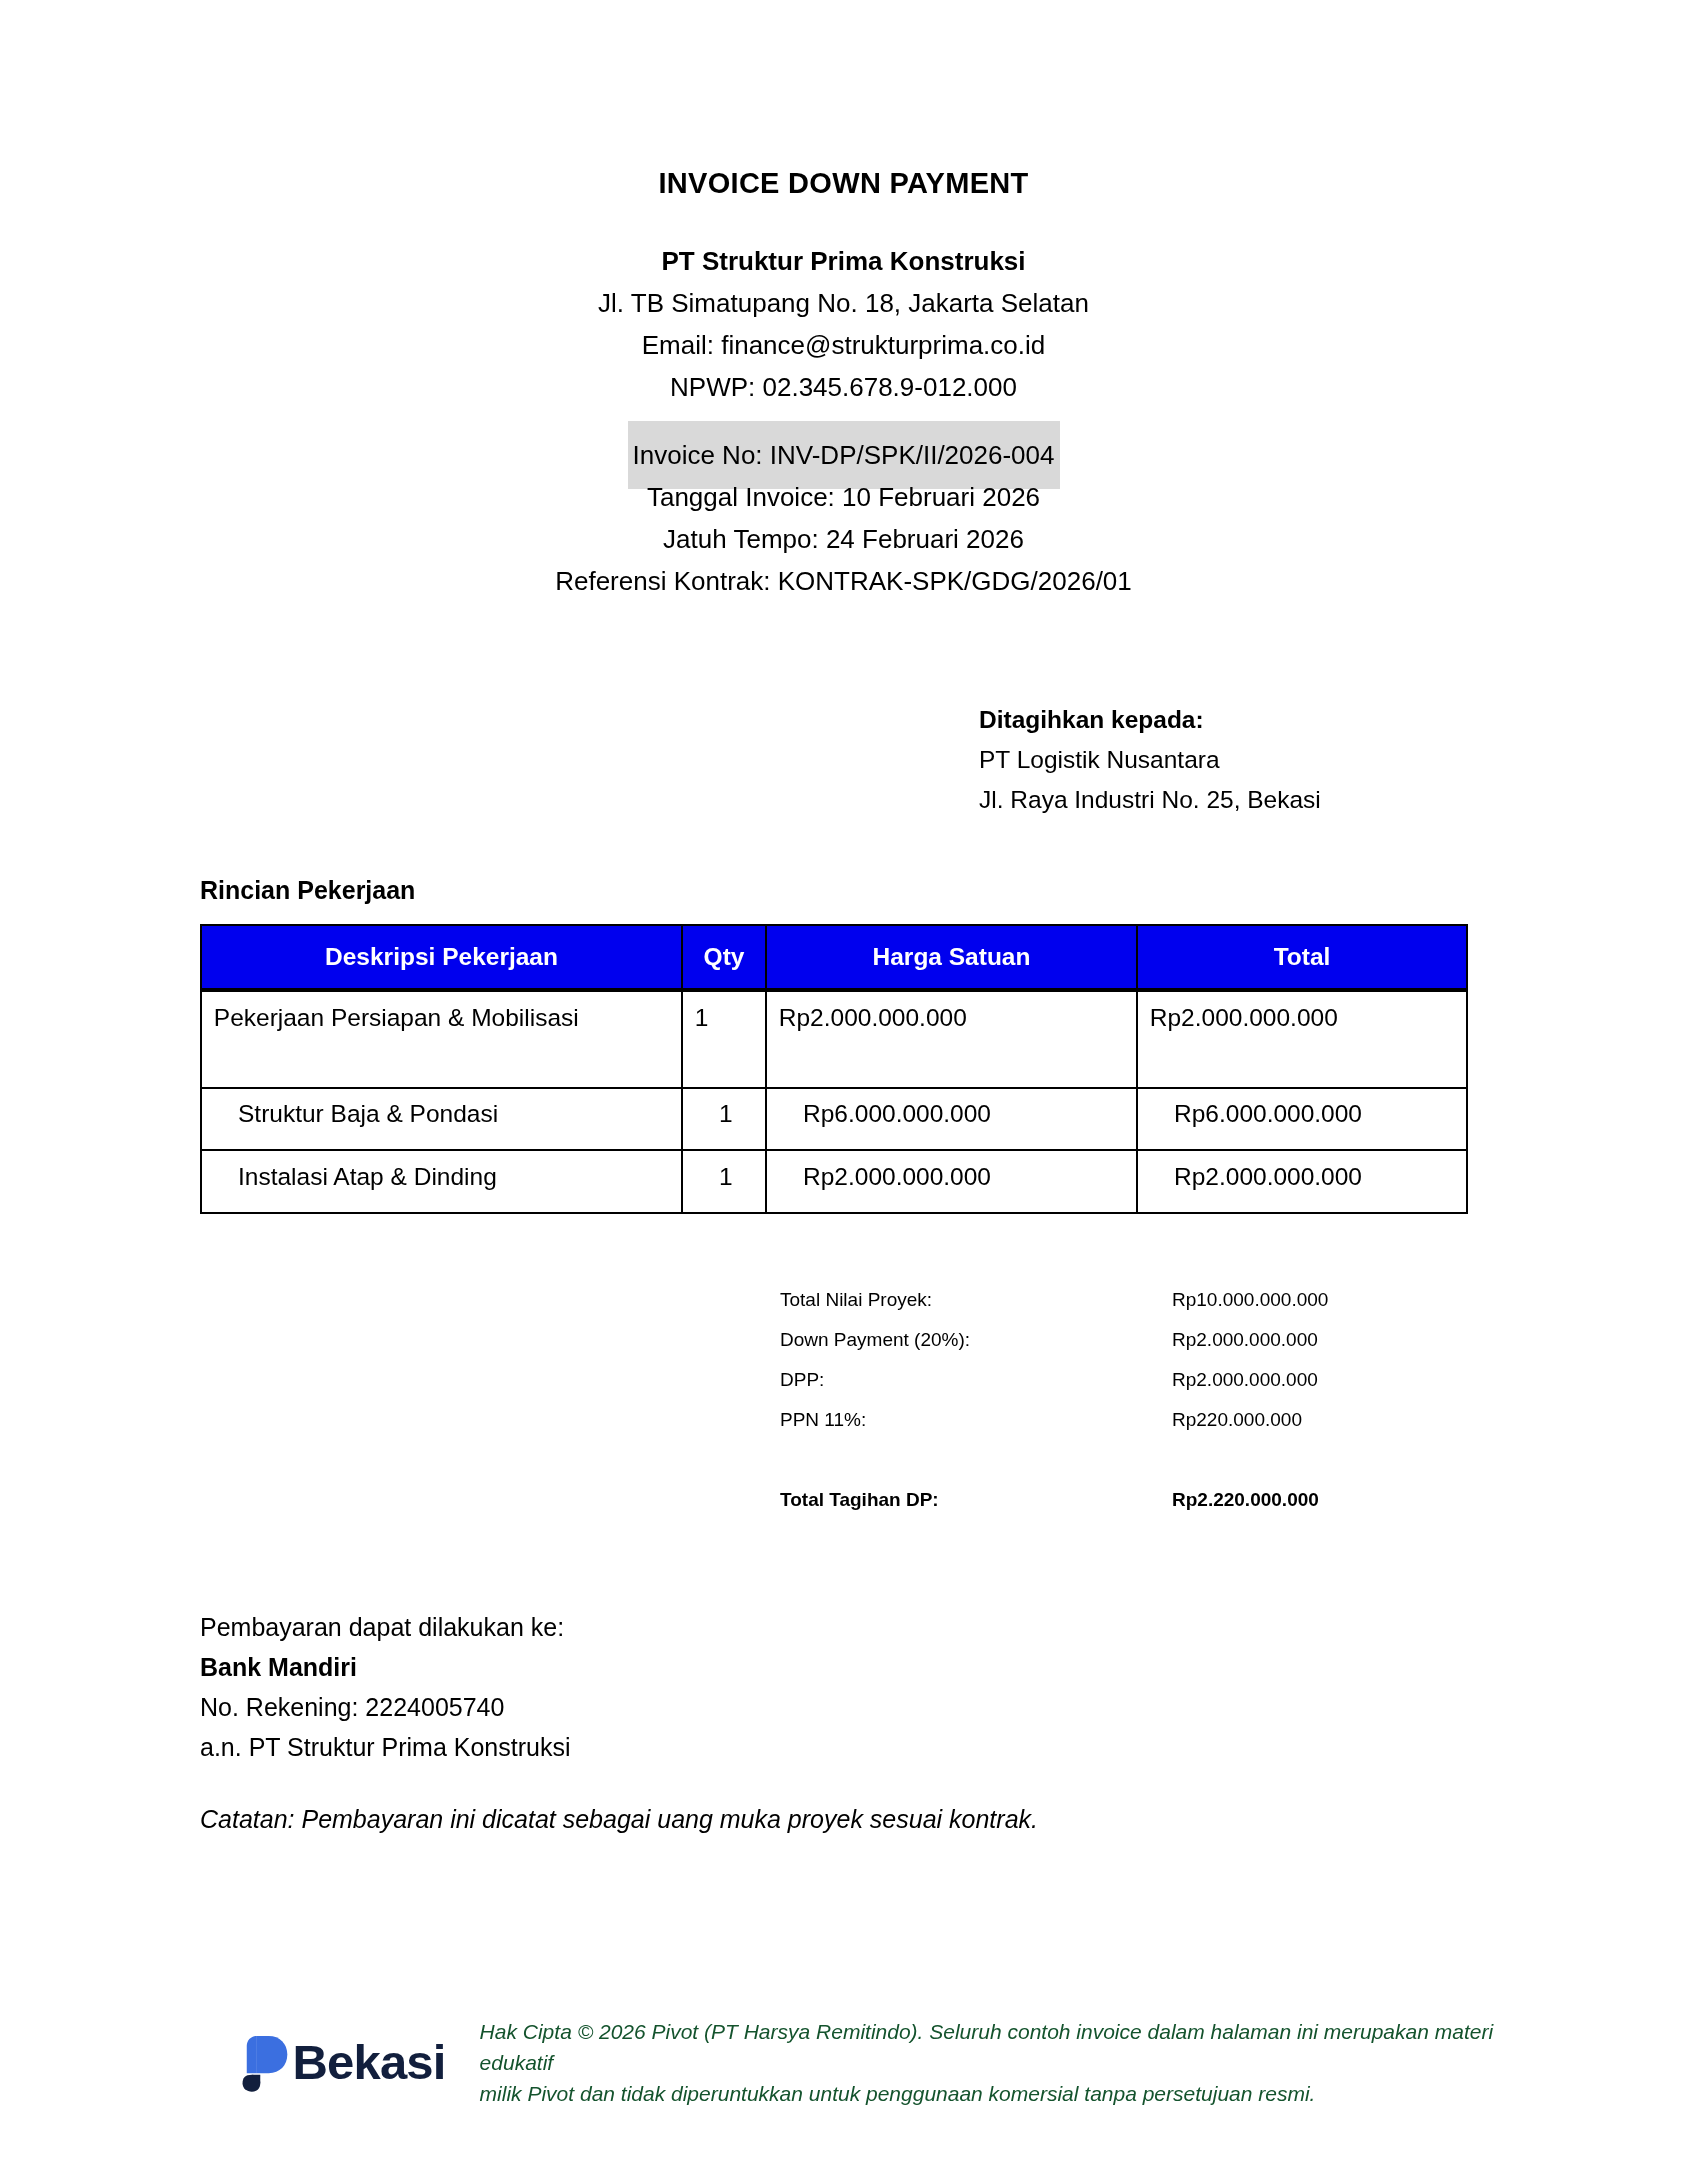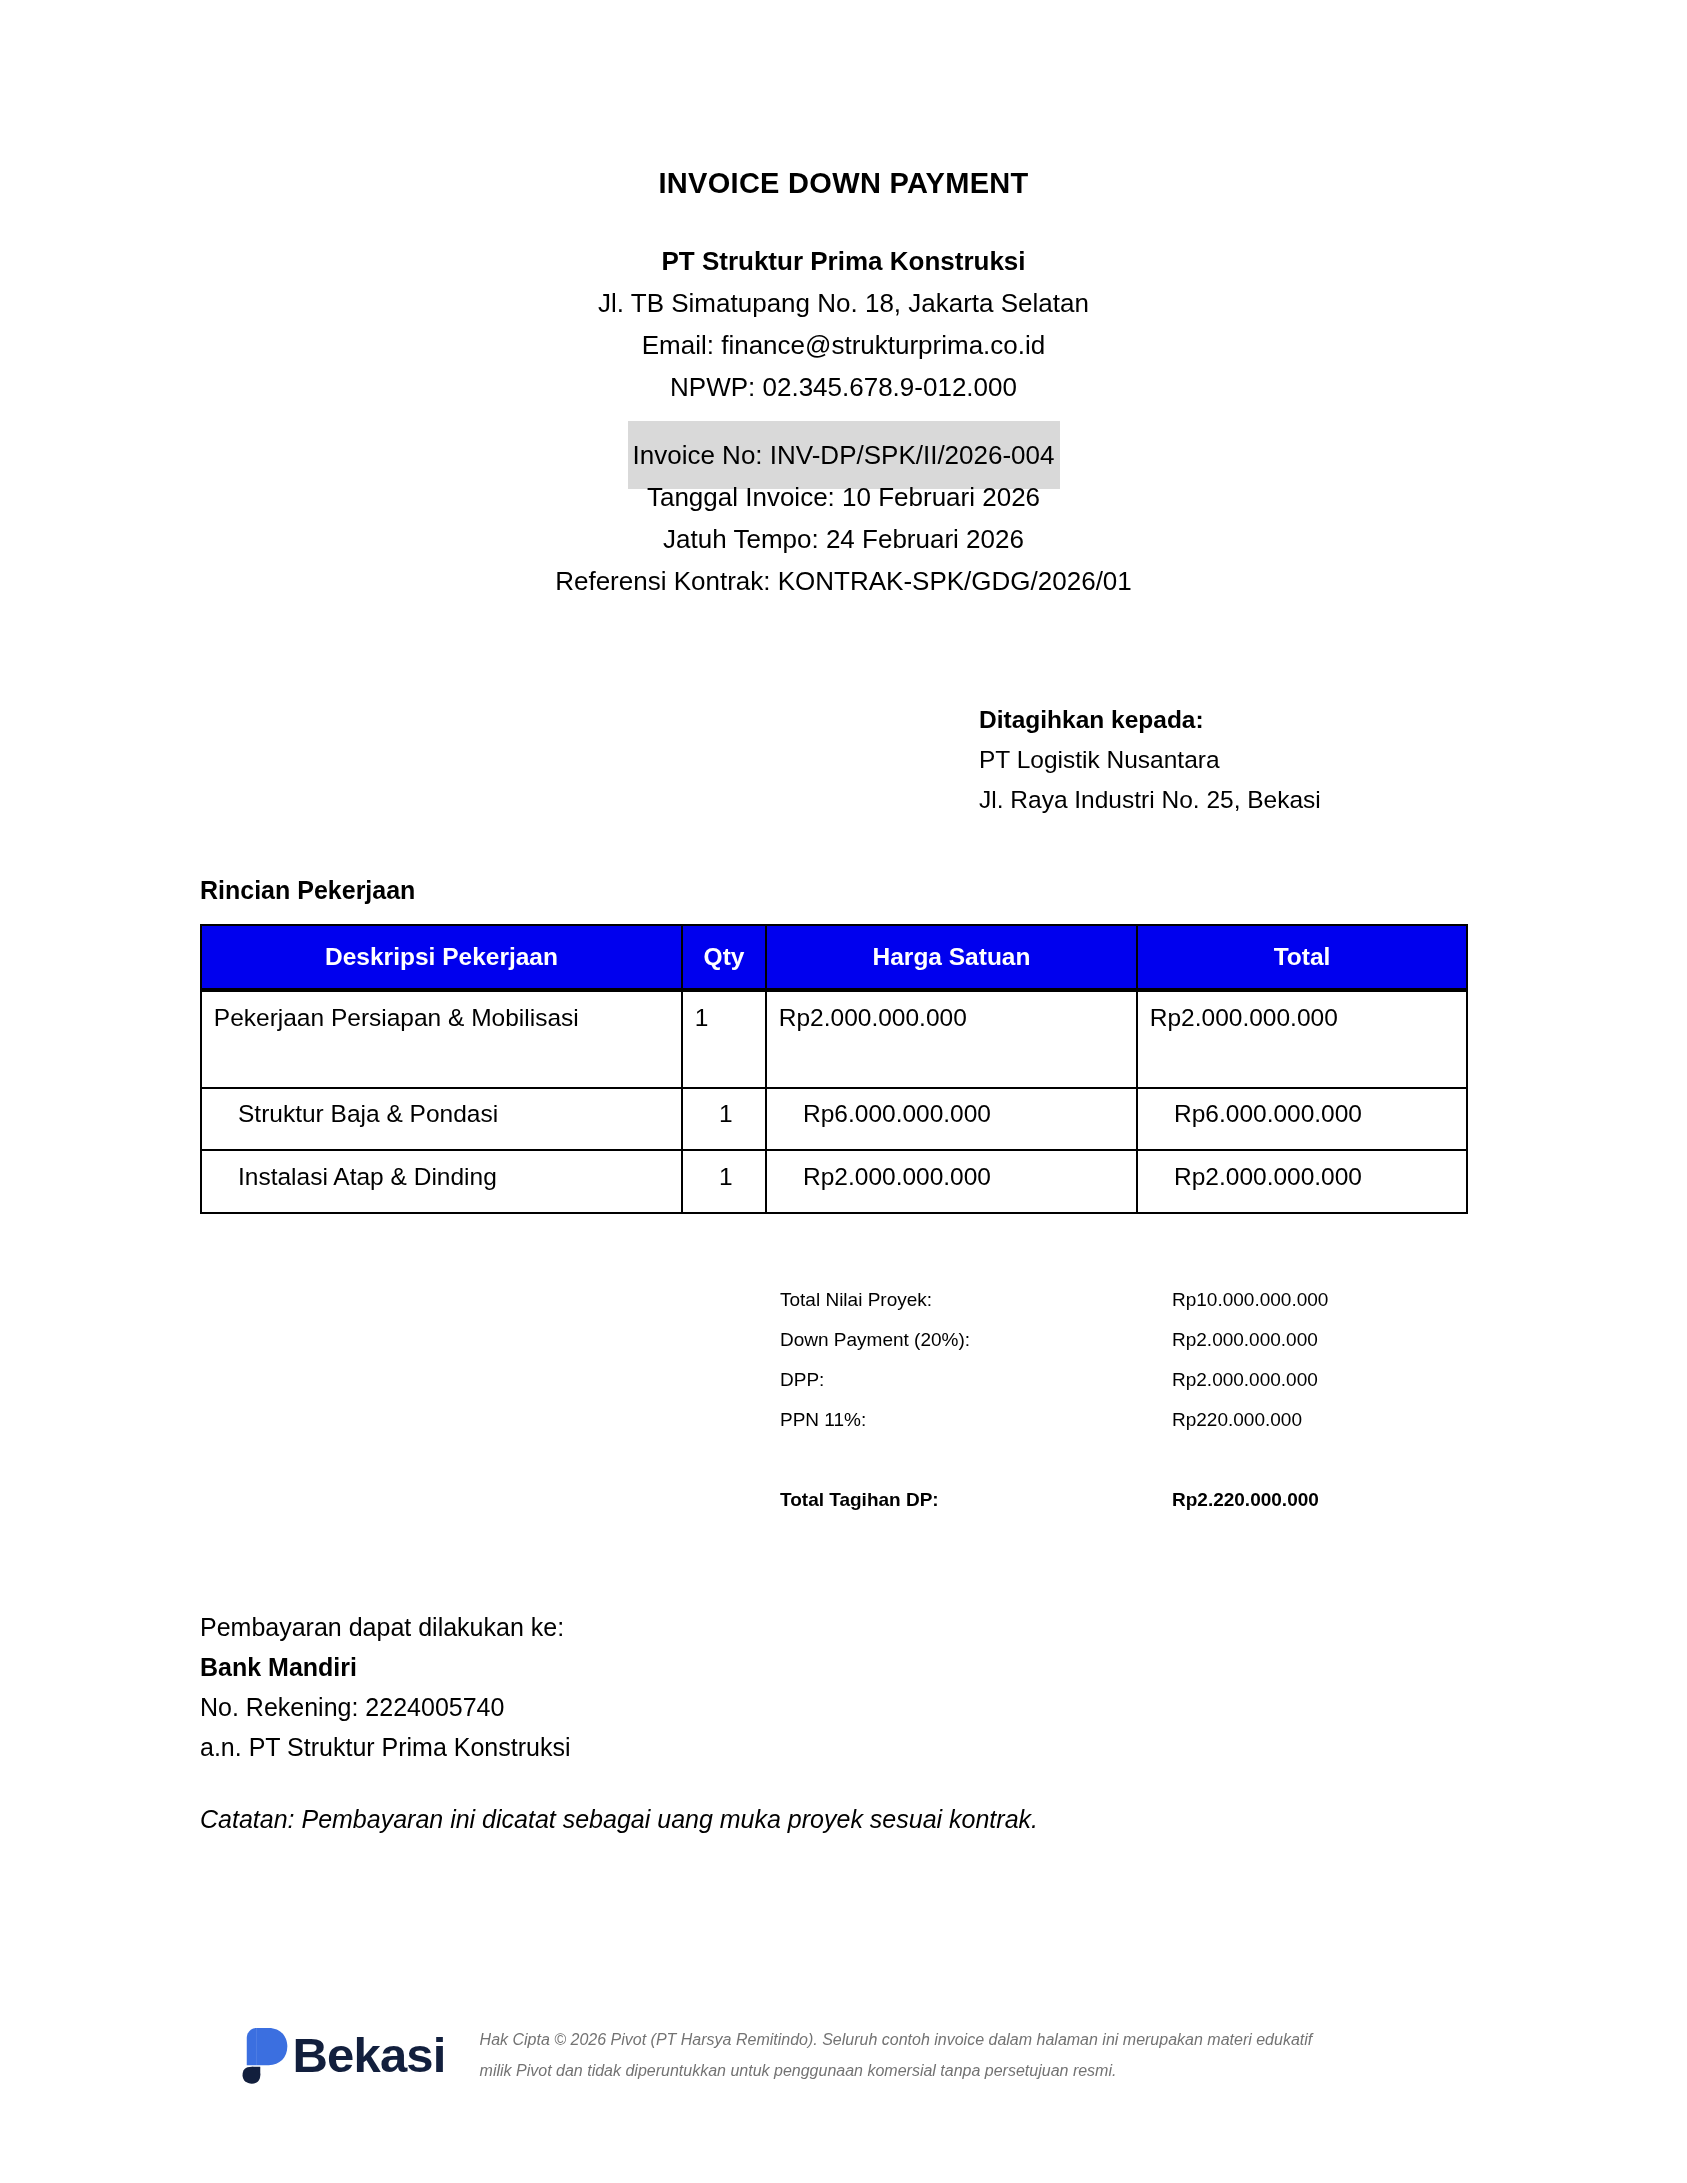--- a/index.html
+++ b/index.html
@@ -181,24 +181,24 @@
   }
   .logo-word {
     font-size: 49px;
     font-weight: bold;
     color: #121f3d;
     letter-spacing: -0.8px;
     line-height: 49px;
     margin-left: 3.4px;
   }
   .footer-text {
-    font-size: 16px;
+    font-size: 21px;
     font-style: italic;
     line-height: 31px;
-    color: #737373;
+    color: #14532d;
   }
 </style>
 </head>
 <body>
 
 <div class="page">
 
   <div class="doc-title">INVOICE DOWN PAYMENT</div>
 
   <div class="company-block">

